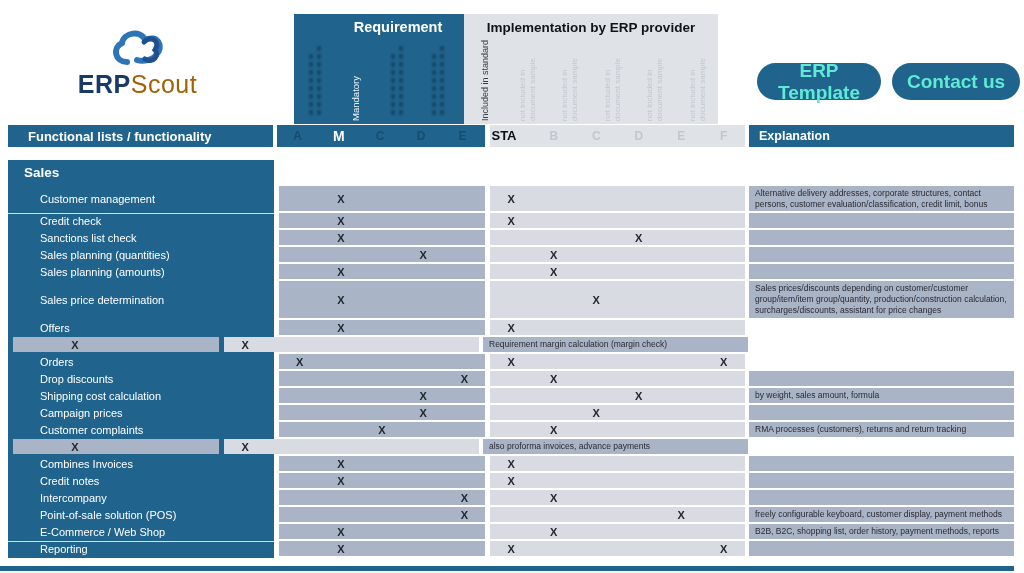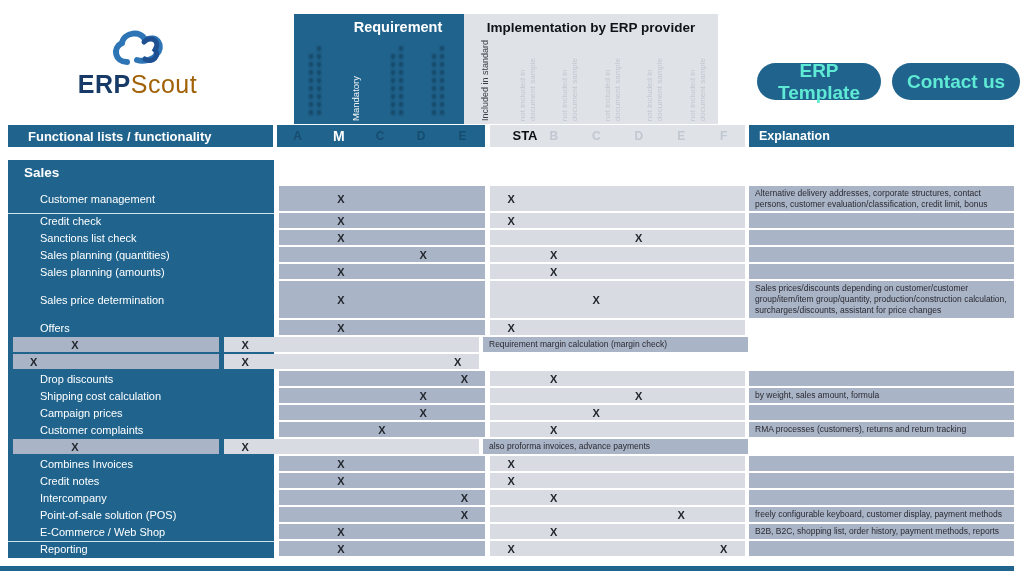--- a/index.html
+++ b/index.html
@@ -129,21 +129,21 @@
     <span>Functional lists / functionality</span>
   </div>
   <div class="hbar reqbar">
       <div class="hletter ghost-l" style="left: 20.6px;">A</div>
       <div class="hletter hl-white" style="left: 61.8px;">M</div>
       <div class="hletter ghost-l" style="left: 103px;">C</div>
       <div class="hletter ghost-l" style="left: 144.2px;">D</div>
       <div class="hletter ghost-l" style="left: 185.4px;">E</div>
     </div>
   <div class="hbar implbar">
-      <div class="hletter hl-dark" style="left: 35px;">STA</div>
+      <div class="hletter hl-dark" style="left: 14px;">STA</div>
       <div class="hletter ghost-g" style="left: 63.75px;">B</div>
       <div class="hletter ghost-g" style="left: 106.25px;">C</div>
       <div class="hletter ghost-g" style="left: 148.75px;">D</div>
       <div class="hletter ghost-g" style="left: 191.25px;">E</div>
       <div class="hletter ghost-g" style="left: 233.75px;">F</div>
     </div>
   <div class="hbar expl">
     <span>Explanation</span>
   </div>
 
@@ -247,20 +247,21 @@
           <div class="xmark" style="left: 61.8px;">X</div>
         </div>
         <div class="gap g2"></div>
         <div class="stripe impl">
           <div class="xmark" style="left: 21.25px;">X</div>
         </div>
         <div class="gap g3"></div>
         <div class="c-expl">Requirement margin calculation (margin check)</div>
       </div>
       <div class="t-row">
+        <div class="c-label">Orders</div>
         <div class="gap g1"></div>
         <div class="stripe req">
           <div class="xmark" style="left: 20.6px;">X</div>
         </div>
         <div class="gap g2"></div>
         <div class="stripe impl">
           <div class="xmark" style="left: 21.25px;">X</div>
           <div class="xmark" style="left: 233.75px;">X</div>
         </div>
         <div class="gap g3"></div>

